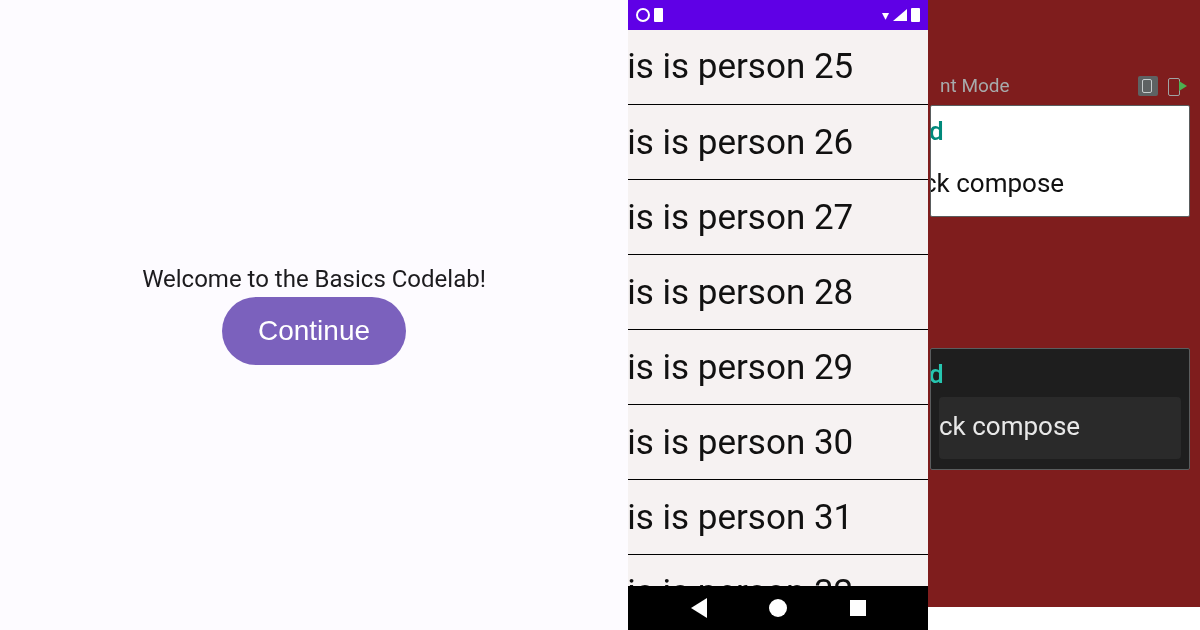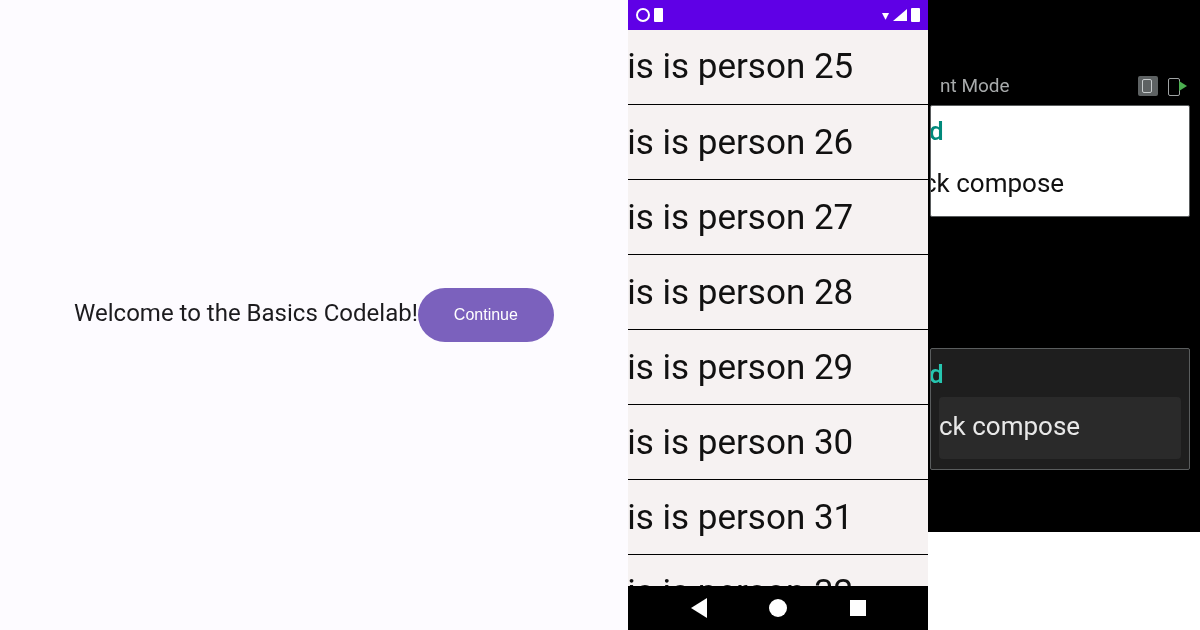--- a/index.html
+++ b/index.html
@@ -3,26 +3,26 @@
 <meta charset="utf-8">
 <style>
   * { box-sizing: border-box; margin: 0; padding: 0; }
   html, body { width: 1200px; height: 630px; overflow: hidden; font-family: Roboto, Arial, sans-serif; }
   .stage { position: relative; width: 1200px; height: 630px; background: #fff; }
 
   
   .panel-welcome {
     position: absolute; left: 0; top: 0; width: 628px; height: 630px;
     background: #fdfbff;
-    display: flex; flex-direction: row; align-items: center; justify-content: center;
+    display: flex; flex-direction: column; align-items: center; justify-content: center;
   }
   .welcome-text { font-size: 24px; color: #1c1b1e; padding-bottom: 4px; }
   .continue-btn {
     background: #7b61bd; color: #fff; border: none; border-radius: 34px;
-    padding: 18px 36px; font-size: 16px; font-weight: 500; cursor: pointer;
+    padding: 18px 36px; font-size: 28px; font-weight: 500; cursor: pointer;
   }
 
   
   .panel-phone {
     position: absolute; left: 628px; top: 0; width: 300px; height: 630px;
     background: #f6f2f2; display: flex; flex-direction: column;
   }
   .statusbar {
     height: 30px; background: #5f00e6; color: #fff; display: flex;
     align-items: center; justify-content: space-between; padding: 0 8px;
@@ -46,22 +46,22 @@
   .navbar {
     height: 44px; background: #000; display: flex; align-items: center;
     justify-content: space-evenly;
   }
   .nav-back { width: 0; height: 0; border-top: 10px solid transparent; border-bottom: 10px solid transparent; border-right: 16px solid #fff; }
   .nav-home { width: 18px; height: 18px; background: #fff; border-radius: 50%; }
   .nav-recent { width: 16px; height: 16px; background: #fff; }
 
   
   .panel-preview {
-    position: absolute; left: 928px; top: 0; width: 272px; height: 532px;
-    background: #000000; color: #cfd2d3;
+    position: absolute; left: 928px; top: 0; width: 272px; height: 607px;
+    background: #7f1d1d; color: #cfd2d3;
   }
   .pv-block { position: absolute; left: 0; right: 10px; }
   .pv-header { display: flex; align-items: center; justify-content: space-between; padding: 6px 4px 8px 12px; font-size: 19px; color: #a7aaab; }
   .pv-tools { display: flex; gap: 8px; align-items: center; }
   .tool { width: 20px; height: 20px; position: relative; }
   .tool-interact { background: #5e6263; border-radius: 2px; }
   .tool-interact::after { content:""; position:absolute; left:4px; top:3px; width:8px; height:12px; border:1px solid #c8cccd; border-radius:2px; }
   .tool-deploy::before { content:""; position:absolute; left:2px; top:2px; width:10px; height:16px; border:1px solid #9fa3a4; border-radius:2px; }
   .tool-deploy::after { content:""; position:absolute; right:-1px; top:5px; width:0; height:0; border-top:5px solid transparent; border-bottom:5px solid transparent; border-left:8px solid #4caf50; }
 

